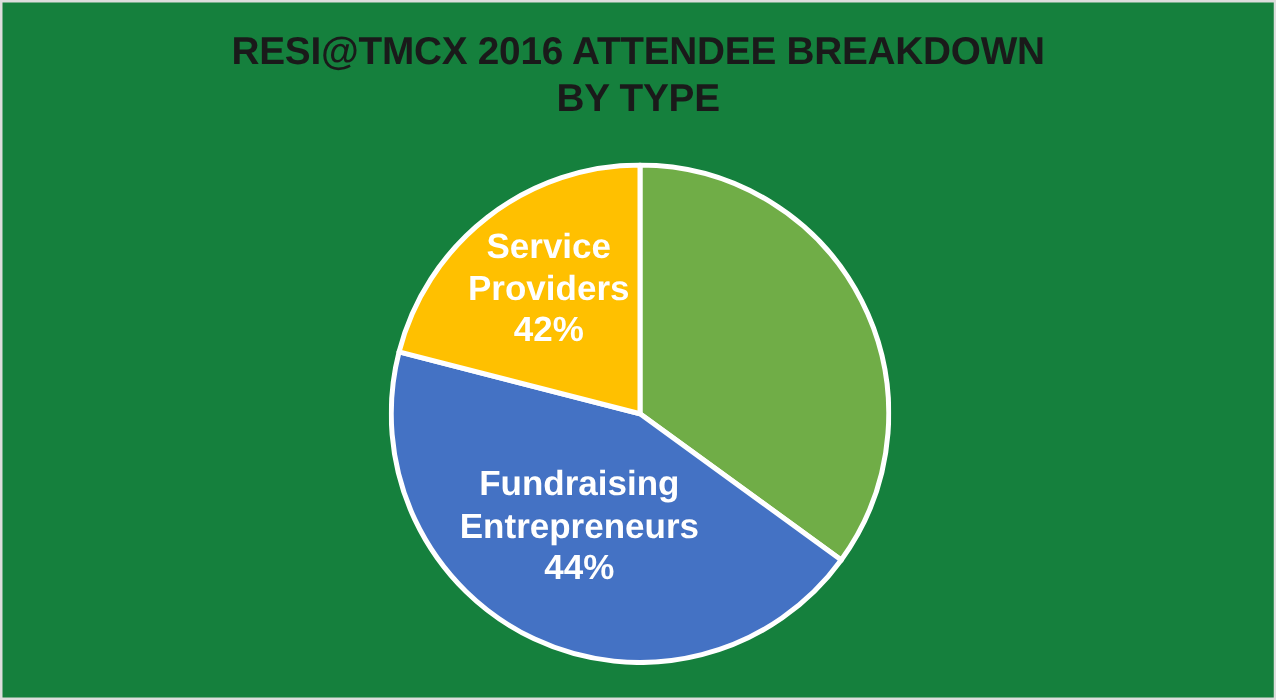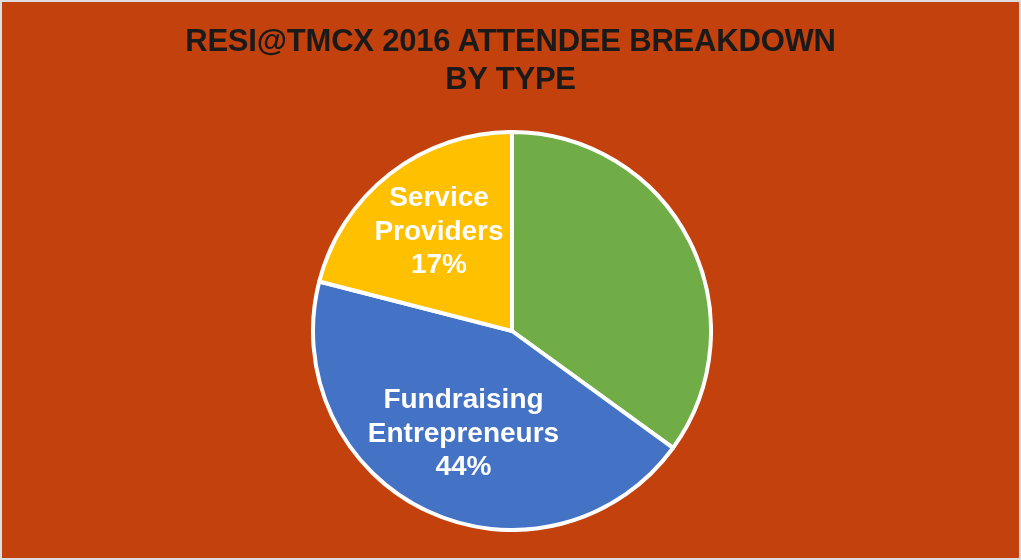--- a/index.html
+++ b/index.html
@@ -7,21 +7,21 @@
     padding: 0;
     background: #ffffff;
   }
   body {
     font-family: "Liberation Sans", sans-serif;
   }
   #chart-frame {
     position: relative;
     width: 1021px;
     height: 560px;
-    background: #c2410c;
+    background: #15803d;
     box-sizing: border-box;
     border: 2px solid #dddddd;
     overflow: hidden;
   }
   #chart-title {
     position: absolute;
     left: 0;
     top: 20px;
     width: 100%;
     text-align: center;
@@ -62,21 +62,21 @@
     top: 230px;
     width: 185px;
   }
   #label-service-providers {
     left: 352px;
     top: 178px;
     width: 170px;
   }
   #label-fundraising-entrepreneurs {
     left: 340px;
-    top: 380px;
+    top: 368px;
     width: 243px;
   }
 </style>
 </head>
 <body>
 
 <div id="chart-frame">
 
   <div id="chart-title">RESI@TMCX 2016 ATTENDEE BREAKDOWN
 BY TYPE</div>
@@ -91,15 +91,15 @@
     </svg>
   </div>
 
 
   <div class="slice-label" id="label-fundraising-entrepreneurs">Fundraising
 Entrepreneurs
 44%</div>
 
   <div class="slice-label" id="label-service-providers">Service
 Providers
-17%</div>
+42%</div>
 
 </div>
 
 </body></html>

